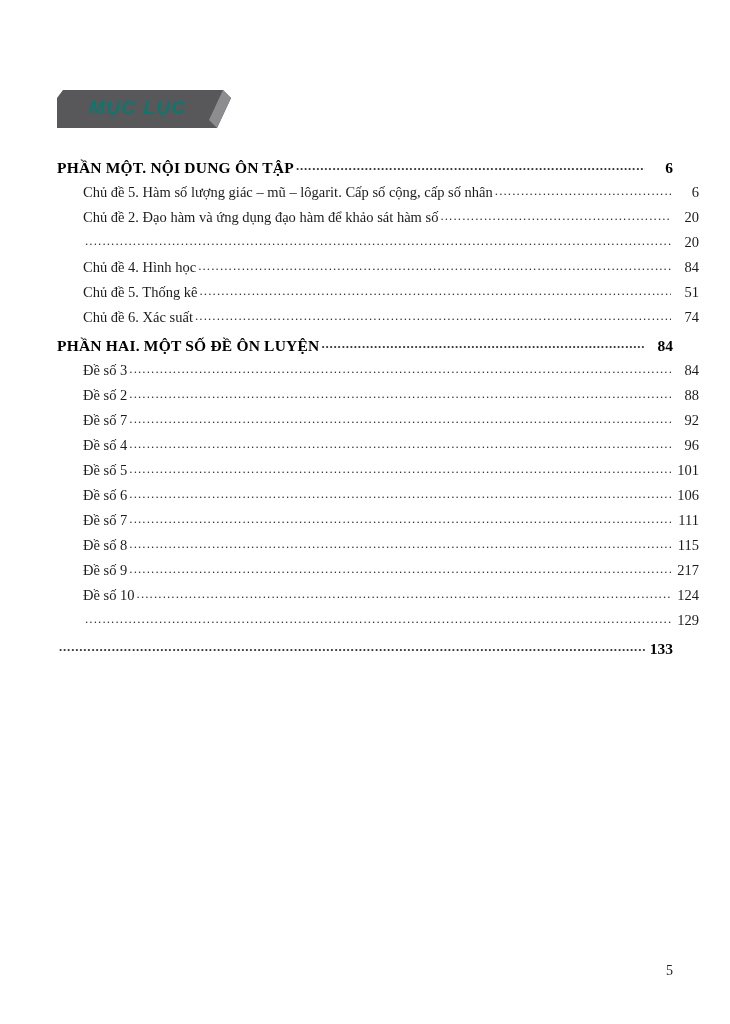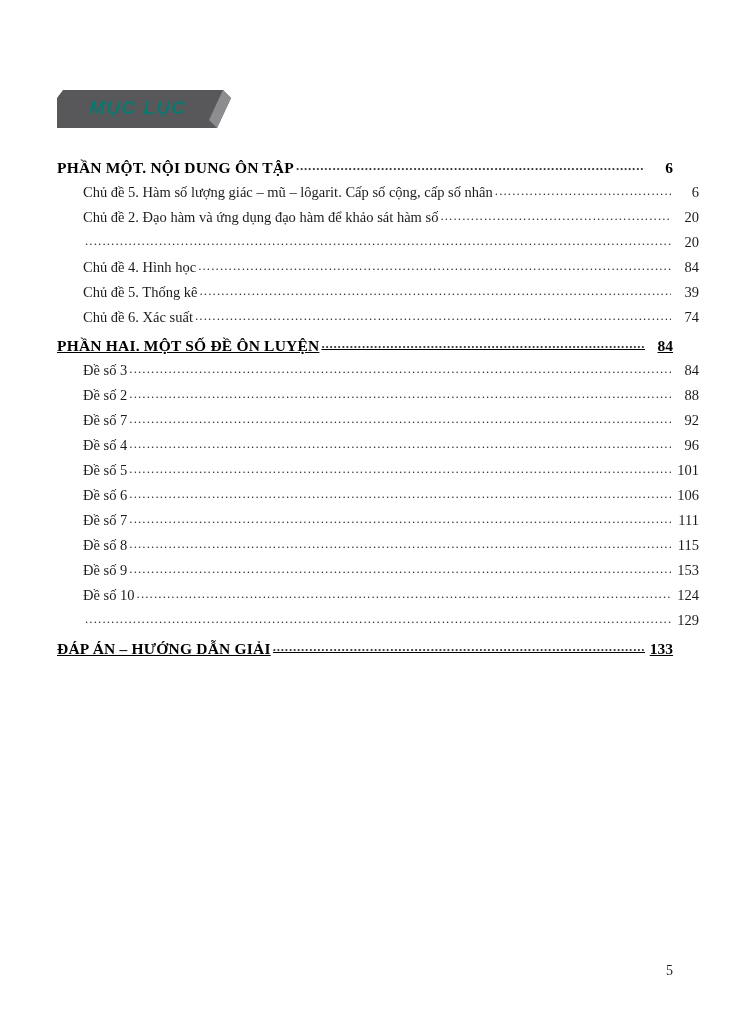--- a/index.html
+++ b/index.html
@@ -101,21 +101,21 @@
 
   
   .row.item {
     font-size: 14.5px;
     color: #1b1b1b;
     margin-bottom: 10.5px;
     padding-left: 26px;
   }
   .row.item .page-num { min-width: 26px; }
 
-  .row.part.spaced-top { margin-top: 14px; text-decoration: underline; }
+  .row.part.spaced-top { margin-top: 14px; }
   .row.final { margin-top: 12px; }
 
   .footer-page {
     position: absolute;
     right: 57px;
     bottom: 45px;
     font-size: 14px;
     color: #222;
     font-family: "Liberation Serif", serif;
   }
@@ -154,21 +154,21 @@
         <span class="page-num">20</span>
       </div>
       <div class="row item">
         <span class="label">Chủ đề 4. Hình học</span>
         <span class="dots">.........................................................................................................................................................................</span>
         <span class="page-num">84</span>
       </div>
       <div class="row item">
         <span class="label">Chủ đề 5. Thống kê</span>
         <span class="dots">.........................................................................................................................................................................</span>
-        <span class="page-num">39</span>
+        <span class="page-num">51</span>
       </div>
       <div class="row item">
         <span class="label">Chủ đề 6. Xác suất</span>
         <span class="dots">.........................................................................................................................................................................</span>
         <span class="page-num">74</span>
       </div>
       <div class="row part spaced-top">
         <span class="label">PHẦN HAI. MỘT SỐ ĐỀ ÔN LUYỆN</span>
         <span class="dots">.........................................................................................................................................................................</span>
         <span class="page-num">84</span>
@@ -209,33 +209,32 @@
         <span class="page-num">111</span>
       </div>
       <div class="row item">
         <span class="label">Đề số 8</span>
         <span class="dots">.........................................................................................................................................................................</span>
         <span class="page-num">115</span>
       </div>
       <div class="row item">
         <span class="label">Đề số 9</span>
         <span class="dots">.........................................................................................................................................................................</span>
-        <span class="page-num">153</span>
+        <span class="page-num">217</span>
       </div>
       <div class="row item">
         <span class="label">Đề số 10</span>
         <span class="dots">.........................................................................................................................................................................</span>
         <span class="page-num">124</span>
       </div>
       <div class="row item">
         <span class="dots">.........................................................................................................................................................................</span>
         <span class="page-num">129</span>
       </div>
       <div class="row part spaced-top final">
-        <span class="label">ĐÁP ÁN – HƯỚNG DẪN GIẢI</span>
         <span class="dots">.........................................................................................................................................................................</span>
         <span class="page-num">133</span>
       </div>
     </div>
 
   <div class="footer-page">5</div>
 
 </div>
 
 </body></html>

